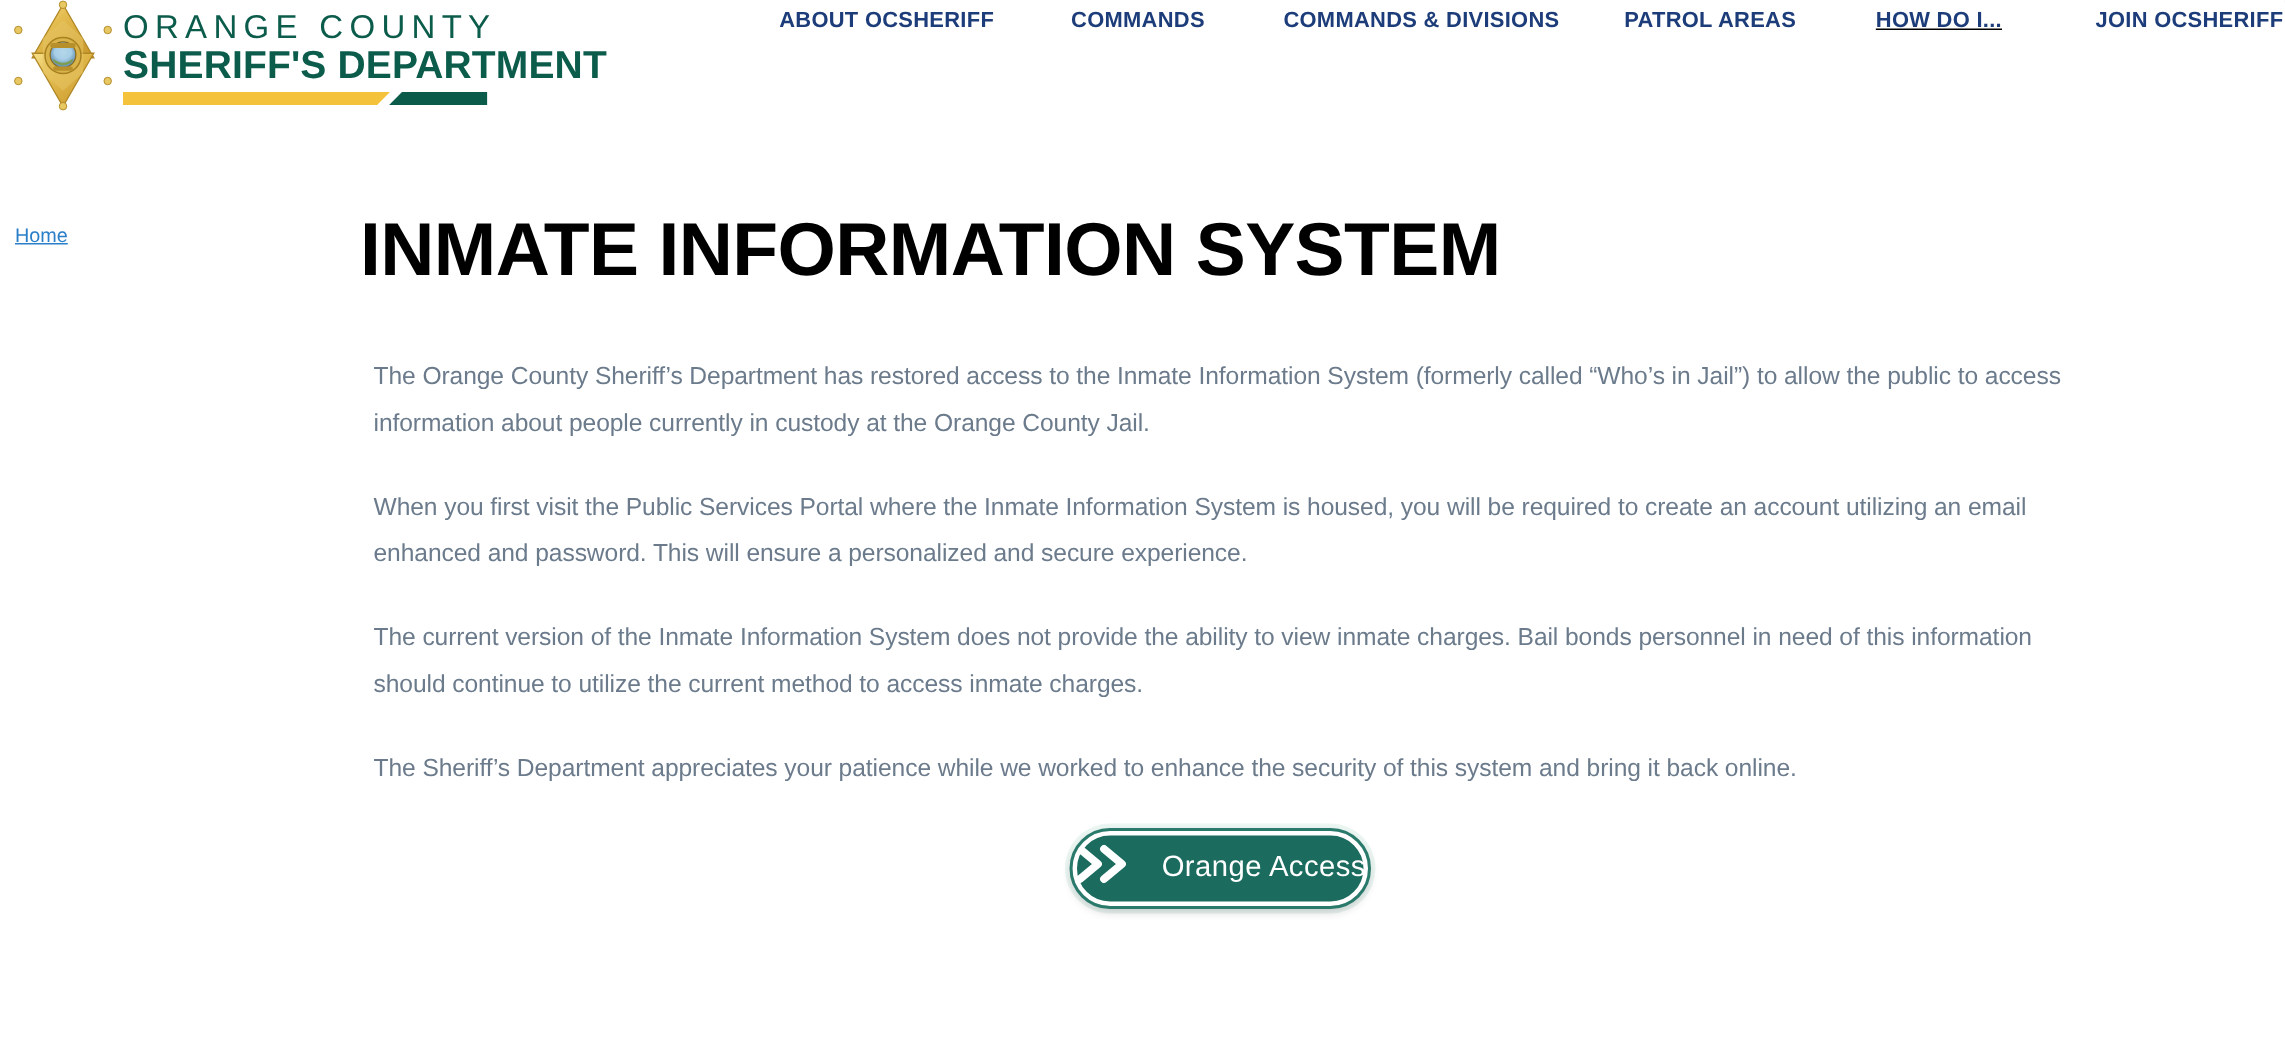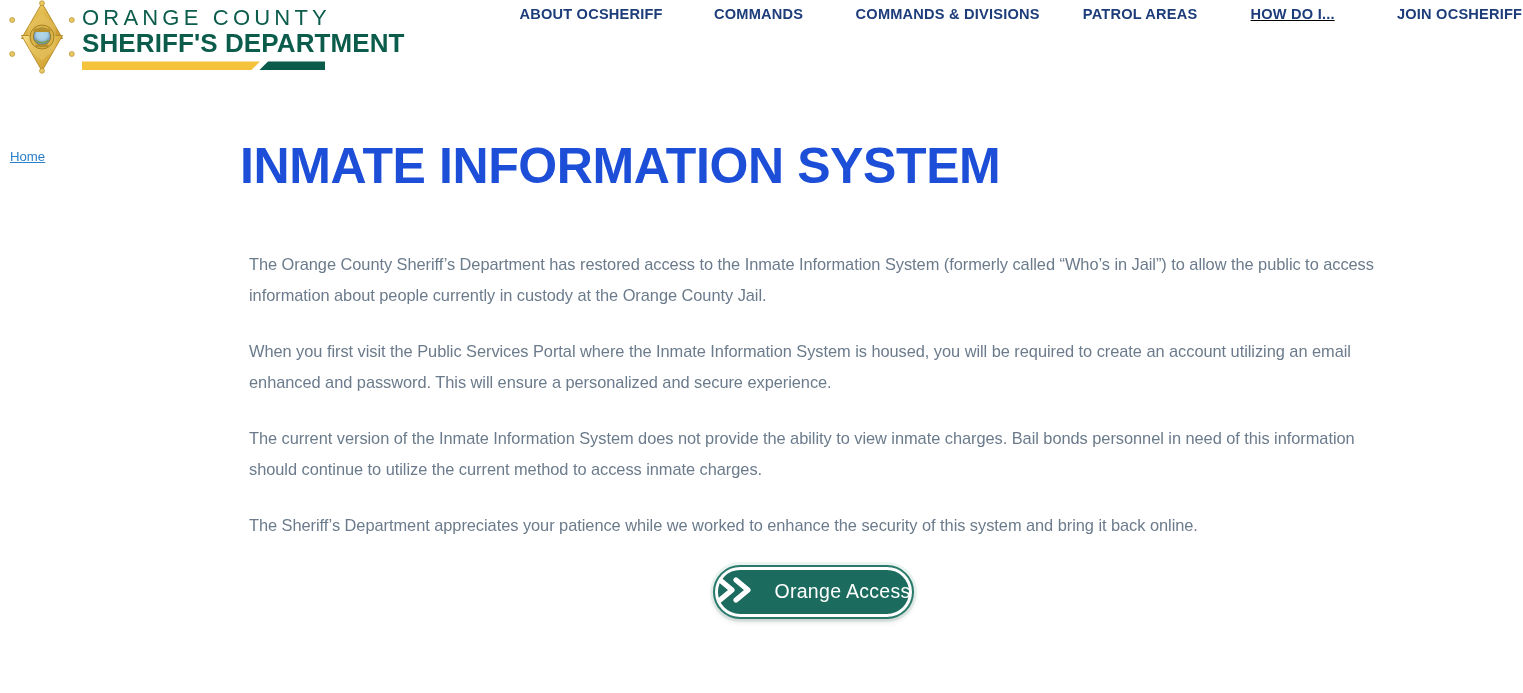--- a/index.html
+++ b/index.html
@@ -151,28 +151,28 @@
     left: 0;
     width: 100%;
   }
   .page-title {
     margin: 0;
     padding: 0 0 0 240px;
     font-size: 50px;
     line-height: 68px;
     font-weight: 700;
     letter-spacing: -0.4px;
-    color: #1d4ed8;
+    color: #000000;
     font-family: "Liberation Sans", sans-serif;
   }
 
   .body-copy {
     padding-left: 249px;
     padding-right: 117px;
-    margin-top: 49px;
+    margin-top: 36px;
   }
   .body-copy p {
     margin: 0 0 26px 0;
     font-size: 16.4px;
     line-height: 30.5px;
     color: #6b7b8c;
     font-weight: 400;
     letter-spacing: -0.05px;
   }
   .body-copy p:last-child { margin-bottom: 0; }

